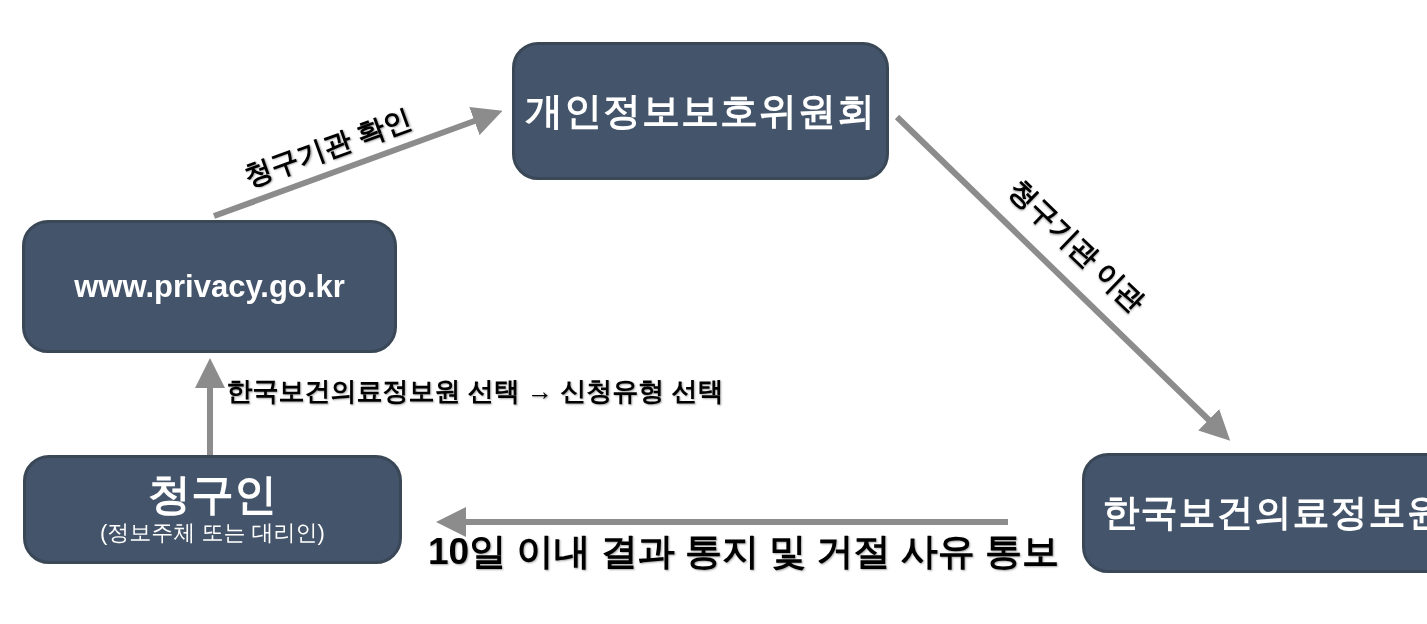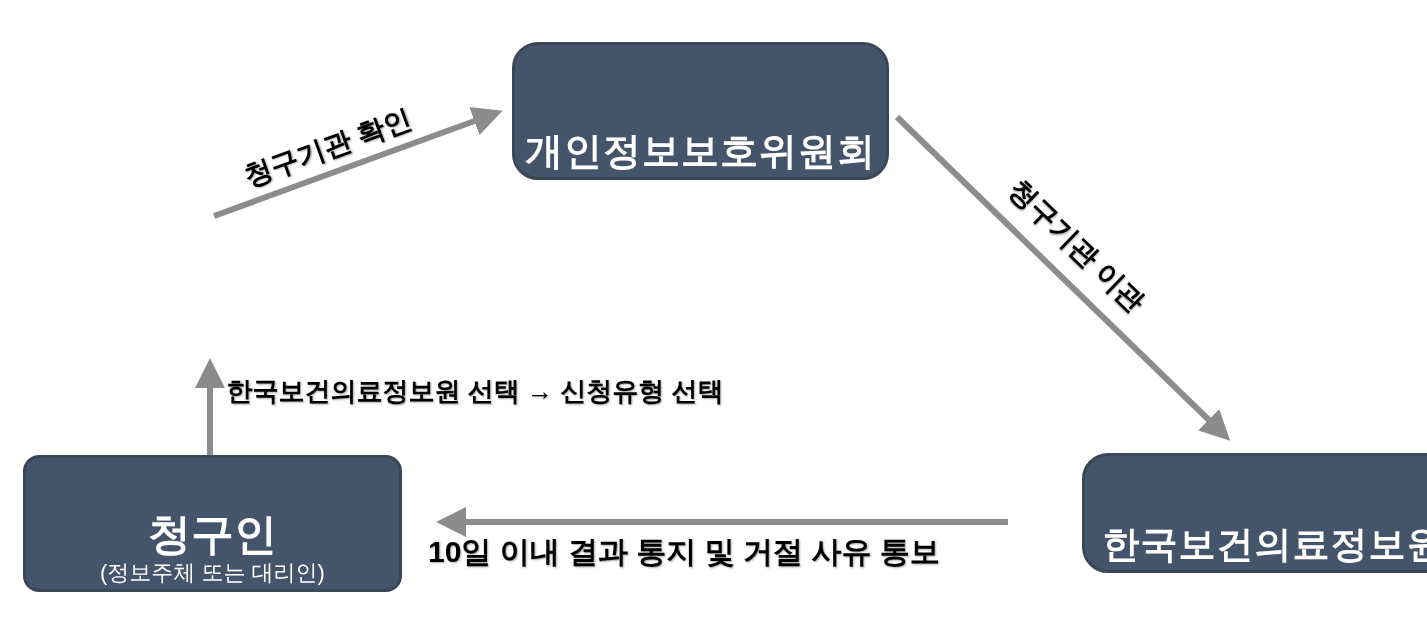--- a/index.html
+++ b/index.html
@@ -26,34 +26,34 @@
   .node {
     position: absolute;
     background: #44546A;
     border: 3px solid #3A4757;
     border-radius: 26px;
     box-sizing: border-box;
     color: #ffffff;
     display: flex;
     flex-direction: column;
     align-items: center;
-    justify-content: flex-end;
+    justify-content: center;
     text-align: center;
     font-weight: bold;
   }
   #box-commission {
     left: 512px; top: 42px; width: 377px; height: 138px;
     font-size: 38px; letter-spacing: 1px;
   }
   #box-privacy {
     left: 22px; top: 220px; width: 375px; height: 133px;
     font-size: 31px;
   }
   #box-claimant {
-    left: 23px; top: 455px; width: 379px; height: 137px; border-radius: 16px;
+    left: 23px; top: 455px; width: 379px; height: 109px;
   }
   #box-claimant .node-title {
     font-size: 43px;
     line-height: 46px;
     font-weight: bold;
   }
   #box-claimant .node-subtitle {
     font-size: 22px;
     line-height: 32px;
     font-weight: normal;
@@ -85,21 +85,21 @@
   }
   #label-select .select-main {
     font-size: 26px; line-height: 30px; font-weight: bold;
   }
   #label-select .select-sub {
     font-size: 22px; line-height: 27px; font-weight: normal;
     text-shadow: 1px 1px 1px rgba(0,0,0,0.25);
   }
   #label-notify {
     left: 428px; top: 536px; width: 500px;
-    font-size: 30px; line-height: 32px;
+    font-size: 37px; line-height: 32px;
   }
 </style>
 </head>
 <body>
 
 <div class="canvas">
 
   <svg class="arrow-layer" viewBox="0 0 1427 624" xmlns="http://www.w3.org/2000/svg">
     <defs>
       <marker id="arrowhead" viewBox="0 0 10 10" refX="2" refY="5" markerWidth="5" markerHeight="5" orient="auto">
@@ -109,20 +109,23 @@
     <line x1="214" y1="216" x2="480" y2="119" stroke="#8C8C8C" stroke-width="6" marker-end="url(#arrowhead)"></line>
     <line x1="897" y1="117" x2="1213" y2="424" stroke="#8C8C8C" stroke-width="6" marker-end="url(#arrowhead)"></line>
     <line x1="210" y1="455" x2="210" y2="382" stroke="#8C8C8C" stroke-width="6" marker-end="url(#arrowhead)"></line>
     <line x1="1008" y1="522" x2="460" y2="522" stroke="#8C8C8C" stroke-width="6" marker-end="url(#arrowhead)"></line>
   </svg>
 
   <div class="node" id="box-commission">
     <span>개인정보보호위원회</span>
   </div>
 
+  <div class="node" id="box-privacy">
+    <span>www.privacy.go.kr</span>
+  </div>
 
   <div class="node" id="box-claimant">
     <span class="node-title">청구인</span>
     <span class="node-subtitle">(정보주체 또는 대리인)</span>
   </div>
 
   <div class="node" id="box-khis">
     <span>한국보건의료정보원</span>
   </div>
 

